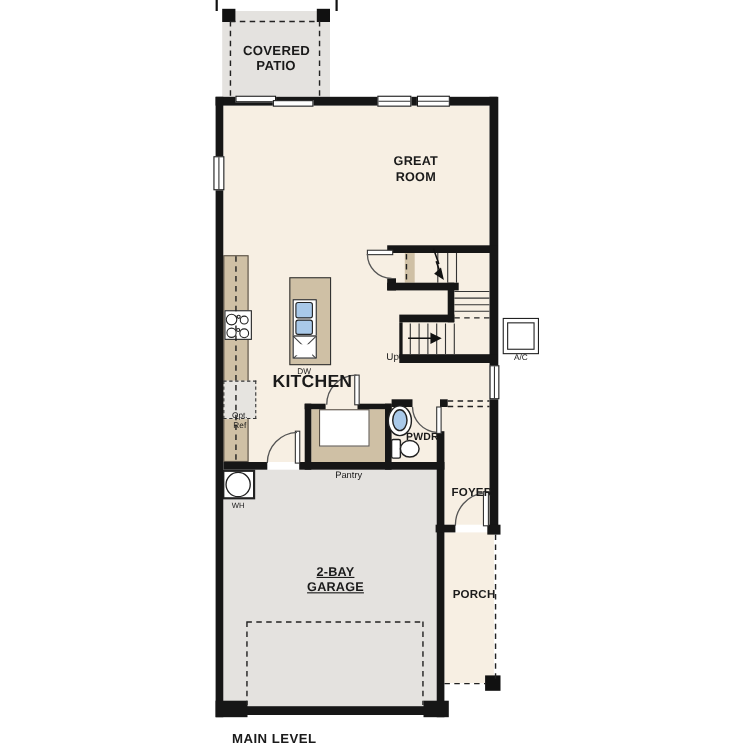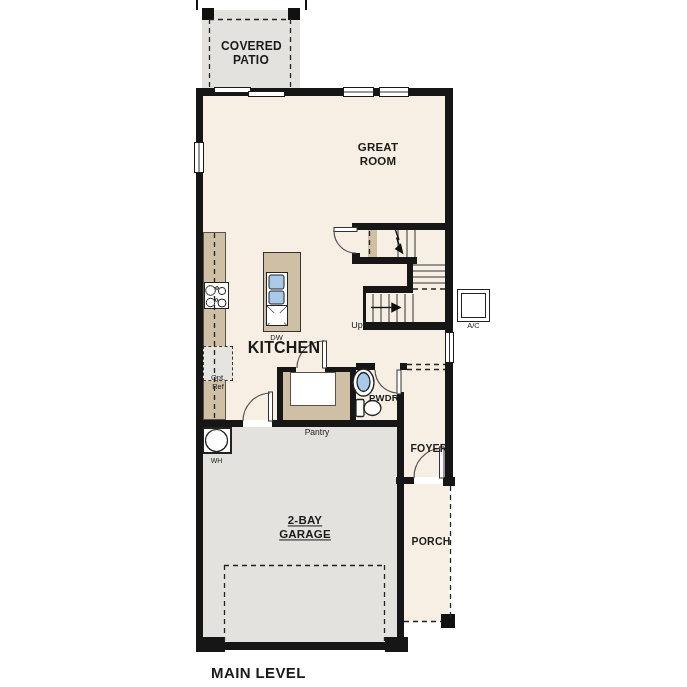--- a/index.html
+++ b/index.html
@@ -161,15 +161,15 @@
   <div class="lbl lbl-plain" style="left:317px;top:412px;width:50px;font-size:8.5px;">Pantry</div>
   <div class="lbl" style="left:384px;top:398px;width:50px;font-size:9.5px;text-align:center;">PWDR</div>
   <div class="lbl" style="left:429px;top:416px;width:50px;font-size:10.5px;margin-top:32px;">FOYER</div>
   <div class="lbl" style="left:431px;top:541px;width:52px;font-size:10.5px;">PORCH</div>
   <div class="lbl" style="left:305px;top:528px;width:60px;font-size:11.5px;text-decoration:underline;">2-BAY GARAGE</div>
   <div class="lbl lbl-plain" style="left:357px;top:305px;width:24px;font-size:9px;">Up</div>
   <div class="lbl lbl-plain" style="left:218px;top:363px;width:24px;font-size:7.5px;">Opt. Ref</div>
   <div class="lbl lbl-plain" style="left:216.5px;top:440.5px;width:20px;font-size:7px;">WH</div>
   <div class="lbl lbl-plain" style="left:276.5px;top:318px;width:20px;font-size:7.5px;">DW</div>
   <div class="lbl lbl-plain" style="left:473.5px;top:305.5px;width:26px;font-size:7.5px;">A/C</div>
-  <div class="lbl" style="left:197px;top:664px;transform:none;text-align:left;width:140px;font-size:15px;letter-spacing:.4px;padding-left:14px;">MAIN LEVEL</div>
+  <div class="lbl" style="left:197px;top:664px;transform:none;text-align:left;width:140px;font-size:12px;letter-spacing:.4px;padding-left:14px;">MAIN LEVEL</div>
 
 </div>
 
 </body></html>

